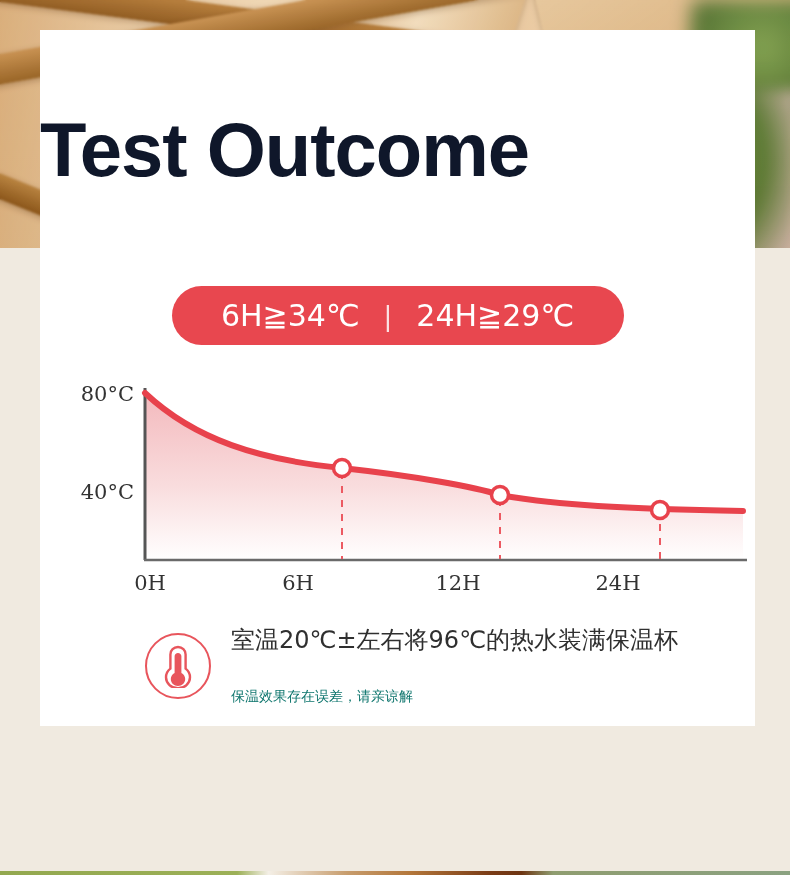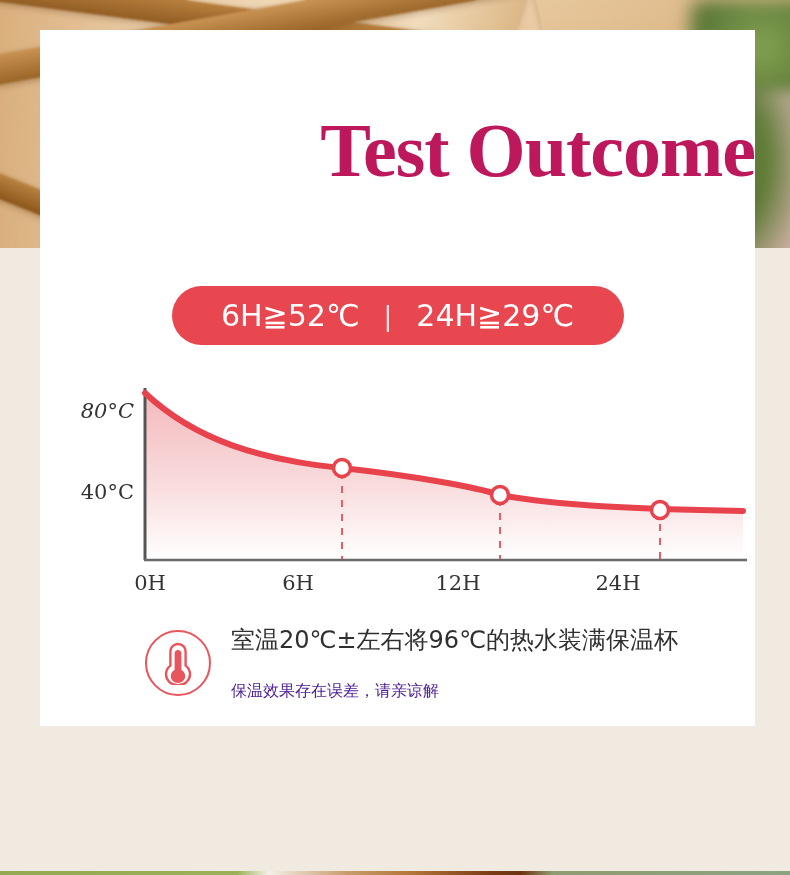--- a/index.html
+++ b/index.html
@@ -103,26 +103,26 @@
     left: 40px; top: 30px;
     width: 715px; height: 696px;
     background: #ffffff;
   }
 
   
   .title {
     position: absolute;
     left: 0; top: 82px;
     width: 715px;
-    text-align: right;
-    font-family: Liberation Serif, serif;
+    text-align: left;
+    font-family: Liberation Sans, sans-serif;
     font-size: 76px;
     font-weight: 700;
     letter-spacing: -1px;
-    color: #be185d;
+    color: #0f172a;
     line-height: 1;
   }
   .subtitle {
     position: absolute;
     left: 0; top: 198px;
     width: 715px;
     text-align: center;
     font-family: "DejaVu Sans", "Liberation Sans", sans-serif;
     font-size: 33px;
     font-weight: 400;
@@ -172,21 +172,21 @@
   .chart svg { display: block; }
 
   .ylabel {
     position: absolute;
     font-family: "DejaVu Serif", "Liberation Serif", serif;
     font-size: 21px;
     color: #333333;
     text-align: right;
     width: 70px;
   }
-  .ylabel.y80 { left: 24px; top: 369px; font-style: italic; }
+  .ylabel.y80 { left: 24px; top: 352px; }
   .ylabel.y40 { left: 24px; top: 450px; }
 
   .xlabels {
     position: absolute;
     left: 0; top: 541px;
     width: 578px;
     height: 30px;
   }
   .xlabel {
     position: absolute;
@@ -208,32 +208,32 @@
   .thermo-icon {
     width: 66px; height: 66px;
     flex: 0 0 66px;
     border: 2px solid #e8555c;
     border-radius: 50%;
     display: flex;
     align-items: center;
     justify-content: center;
     box-sizing: border-box;
   }
-  .note-texts { display: flex; flex-direction: column; }
+  .note-texts { display: flex; flex-direction: column; gap: 7px; }
   .note-main {
     font-family: "DejaVu Sans", "Liberation Sans", sans-serif;
     font-size: 24px;
     color: #2f2f2f;
     line-height: 1.1;
     white-space: nowrap;
   }
   .note-sub {
     font-family: "DejaVu Sans", "Liberation Sans", sans-serif;
-    font-size: 16px;
-    color: #4c1d95;
+    font-size: 14px;
+    color: #0f766e;
     line-height: 1.1;
     white-space: nowrap;
     margin-top: 29px;
   }
 </style>
 </head>
 <body>
 
 <div id="page">
 
@@ -251,21 +251,21 @@
 
   <div class="bottom-strip"></div>
 
   <div class="card">
 
     <div class="title">Test Outcome</div>
 
 
     <div class="badge-wrap">
       <div class="badge">
-        <span>6H≧52℃</span>
+        <span>6H≧34℃</span>
         <span class="sep">|</span>
         <span>24H≧29℃</span>
       </div>
     </div>
 
     <div class="ylabel y80">80°C</div>
     <div class="ylabel y40">40°C</div>
 
     <div class="chart">
       <svg width="670" height="250" viewBox="0 0 670 250">

